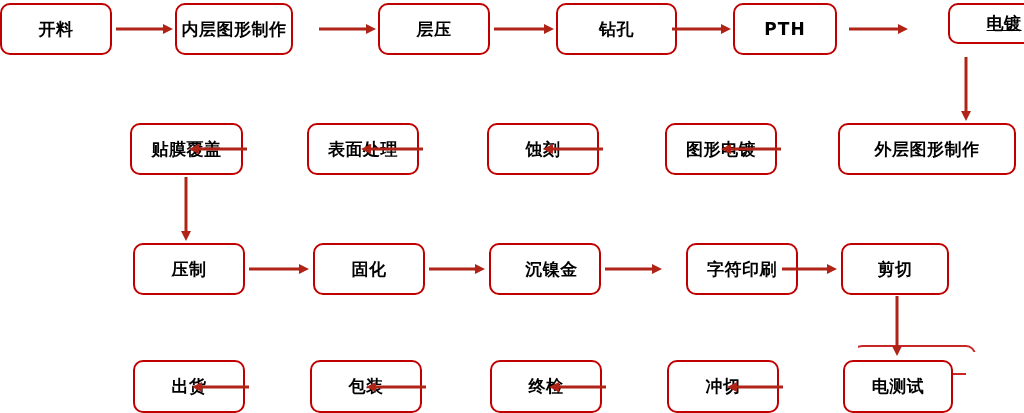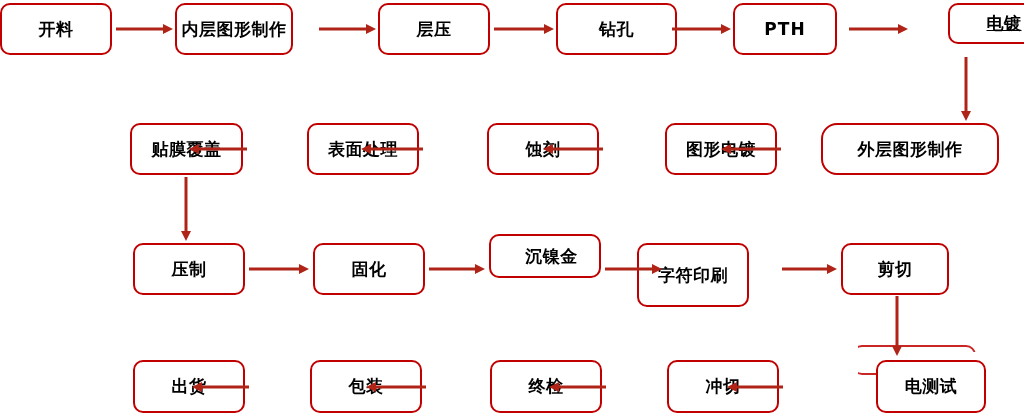--- a/index.html
+++ b/index.html
@@ -70,45 +70,45 @@
   <div class="node" style="left:175px; top:3px; width:118px; height:52px;">内层图形制作</div>
 
   <div class="node" style="left:378px; top:3px; width:112px; height:52px;">层压</div>
 
   <div class="node" style="left:556px; top:3px; width:121px; height:52px;">钻孔</div>
 
   <div class="node latin" style="left:733px; top:3px; width:104px; height:52px;">PTH</div>
 
   <div class="node" style="left:948px; top:3px; width:112px; height:41px;text-decoration:underline;">电镀</div>
 
-  <div class="node" style="left:821px; top:123px; width:178px; height:52px;border-radius:16px;">外层图形制作</div>
+  <div class="node" style="left:838px; top:123px; width:178px; height:52px;">外层图形制作</div>
 
   <div class="node" style="left:665px; top:123px; width:112px; height:52px;">图形电镀</div>
 
   <div class="node" style="left:487px; top:123px; width:112px; height:52px;">蚀刻</div>
 
   <div class="node" style="left:307px; top:123px; width:112px; height:52px;">表面处理</div>
 
   <div class="node" style="left:130px; top:123px; width:113px; height:52px;">贴膜覆盖</div>
 
   <div class="node" style="left:133px; top:243px; width:112px; height:52px;">压制</div>
 
   <div class="node" style="left:313px; top:243px; width:112px; height:52px;">固化</div>
 
-  <div class="node" style="left:489px; top:234px; width:112px; height:44px;padding-left:13px;">沉镍金</div>
-
-  <div class="node" style="left:637px; top:243px; width:112px; height:64px;">字符印刷</div>
+  <div class="node" style="left:489px; top:243px; width:112px; height:52px;padding-left:13px;">沉镍金</div>
+
+  <div class="node" style="left:686px; top:243px; width:112px; height:52px;">字符印刷</div>
 
   <div class="node" style="left:841px; top:243px; width:108px; height:52px;">剪切</div>
 
   <div class="node-glitch" style="left:852px; top:345px; width:124px; height:30px;"></div>
   <div class="node-glitch-mask" style="left:846px; top:345px; width:12px; height:32px;"></div>
   <div class="node-glitch-mask" style="left:966px; top:352px; width:22px; height:26px;"></div>
 
-  <div class="node" style="left:843px; top:360px; width:110px; height:53px;margin-left:33px;">电测试</div>
+  <div class="node" style="left:843px; top:360px; width:110px; height:53px;">电测试</div>
 
   <div class="node" style="left:667px; top:360px; width:112px; height:53px;">冲切</div>
 
   <div class="node" style="left:490px; top:360px; width:112px; height:53px;">终检</div>
 
   <div class="node" style="left:310px; top:360px; width:112px; height:53px;">包装</div>
 
   <div class="node" style="left:133px; top:360px; width:112px; height:53px;">出货</div>
 
   <div id="connector-layer" style="position:absolute; left:0; top:0; width:1024px; height:413px;">

